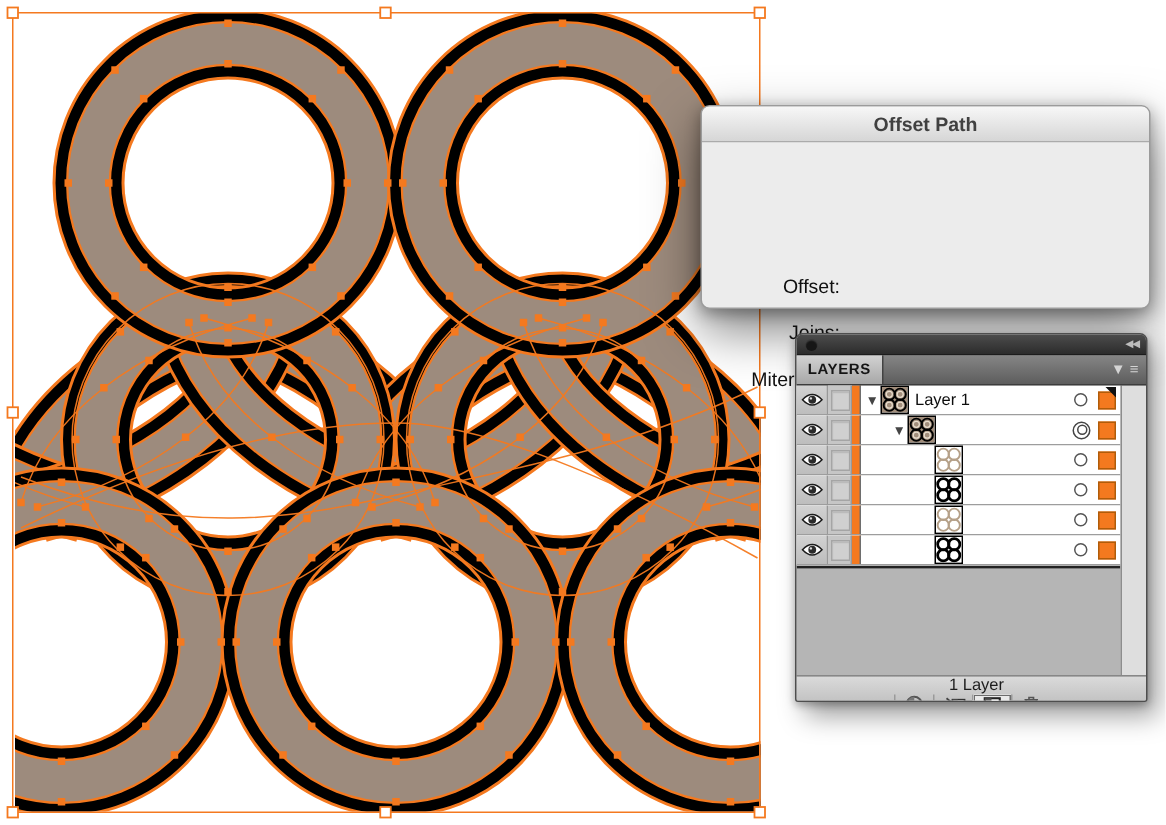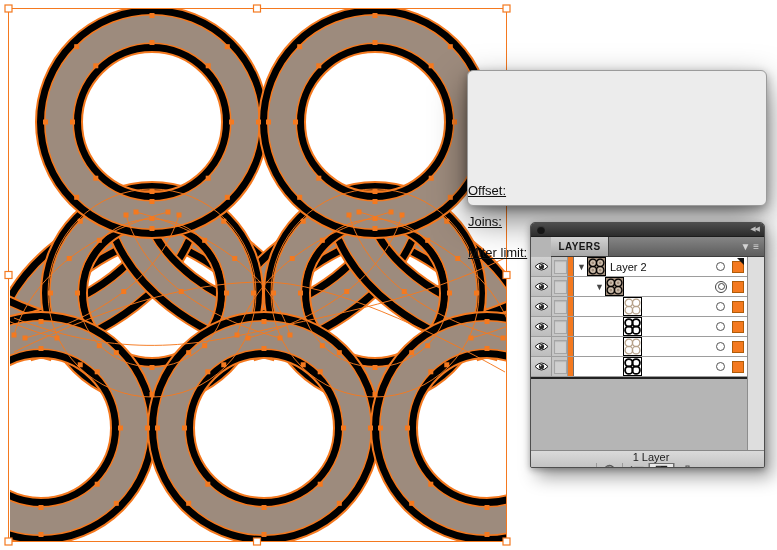--- a/index.html
+++ b/index.html
@@ -11,33 +11,33 @@
   #canvas-wrap { position:absolute; left:0; top:0; width:515px; height:550px; }
   #artwork-svg { display:block; }
 
   
   .dialog { position:absolute; left:467px; top:70px; width:300px; height:136px;
     background:#ececec; border:1px solid #9b9b9b; border-radius:6px;
     box-shadow:0 14px 34px rgba(0,0,0,.50), 0 3px 10px rgba(0,0,0,.32); }
   .dialog-titlebar { height:24px; border-radius:5px 5px 0 0;
     background:linear-gradient(#f7f7f7,#d6d6d6); border-bottom:1px solid #ababab;
     text-align:center; font-size:13px; font-weight:bold; color:#404040; line-height:23px; }
-  .dlg-label { position:absolute; width:92px; font-size:13px; color:#101010;text-decoration:underline; }
+  .dlg-label { position:absolute; width:92px; text-align:right; font-size:13px; color:#101010; }
 
   
   .panel { position:absolute; left:530px; top:222px; width:235px; height:246px;
     background:#b5b5b5; border:1px solid #4e4e4e; border-radius:5px 5px 2px 2px;
     box-shadow:7px 9px 18px rgba(0,0,0,.38), 0 2px 6px rgba(0,0,0,.3); overflow:hidden; }
   .panel-drag { height:14px; background:linear-gradient(#4c4c4c,#2c2c2c);
     border-bottom:1px solid #1c1c1c; position:relative; }
   .panel-dot { position:absolute; left:6px; top:3px; width:8px; height:8px; border-radius:50%;
     background:#161616; box-shadow:inset 0 1px 1px rgba(255,255,255,.18); }
   .panel-collapse { position:absolute; right:5px; top:2px; font-size:7px; color:#bdbdbd; letter-spacing:-1px; }
   .panel-tabs { height:20px; background:linear-gradient(#858585,#5d5d5d);
-    border-bottom:1px solid #3c3c3c; display:flex; position:relative;margin-left:20px; }
+    border-bottom:1px solid #3c3c3c; display:flex; position:relative; }
   .panel-tab { width:58px; background:linear-gradient(#d2d2d2,#a7a7a7); color:#151515;
     font-size:10px; font-weight:bold; letter-spacing:.4px; line-height:20px; text-align:center;
     border-right:1px solid #424242; }
   .panel-menu { position:absolute; right:5px; top:0; color:#d4d4d4; font-size:10px; line-height:20px; }
   .panel-mid { display:flex; height:193px; background:#b5b5b5; }
   .rows-col { width:216px; }
   .rows-list { border-bottom:2px solid #222; background:#fff; }
   .layer-row { display:flex; height:20px; border-bottom:1px solid #9d9d9d; background:#fff; }
   .cell-eye { width:21px; background:linear-gradient(#d2d2d2,#bdbdbd); border-right:1px solid #989898;
     display:flex; align-items:center; justify-content:center; }
@@ -297,20 +297,21 @@
         <rect x="503" y="5" width="7" height="7" fill="#fff" stroke="#F4791F" stroke-width="1.2"></rect>
         <rect x="5" y="271.5" width="7" height="7" fill="#fff" stroke="#F4791F" stroke-width="1.2"></rect>
         <rect x="503" y="271.5" width="7" height="7" fill="#fff" stroke="#F4791F" stroke-width="1.2"></rect>
         <rect x="5" y="538" width="7" height="7" fill="#fff" stroke="#F4791F" stroke-width="1.2"></rect>
         <rect x="253.5" y="538" width="7" height="7" fill="#fff" stroke="#F4791F" stroke-width="1.2"></rect>
         <rect x="503" y="538" width="7" height="7" fill="#fff" stroke="#F4791F" stroke-width="1.2"></rect>
       </svg>
   </div>
 
   <div class="dialog">
+    <div class="dialog-titlebar">Offset Path</div>
 
     <div class="dlg-label" style="left:0; top:112px;">Offset:</div>
 
     <div class="dlg-label" style="left:0; top:143px;">Joins:</div>
 
     <div class="dlg-label" style="left:0; top:174px;">Miter limit:</div>
 
   </div>
 
   <div class="panel">
@@ -341,21 +342,21 @@
       <rect x="0" y="0" width="18.5" height="18.5" fill="#a28e7c"></rect>
       <circle cx="5.3" cy="5.3" r="4.1" fill="none" stroke="#000000" stroke-width="1.4"></circle>
                     <circle cx="13.2" cy="5.3" r="4.1" fill="none" stroke="#000000" stroke-width="1.4"></circle>
                     <circle cx="5.3" cy="13.2" r="4.1" fill="none" stroke="#000000" stroke-width="1.4"></circle>
                     <circle cx="13.2" cy="13.2" r="4.1" fill="none" stroke="#000000" stroke-width="1.4"></circle>
       <circle cx="5.3" cy="5.3" r="2.2" fill="none" stroke="#e8ddcd" stroke-width="0.9"></circle>
                     <circle cx="13.2" cy="5.3" r="2.2" fill="none" stroke="#e8ddcd" stroke-width="0.9"></circle>
                     <circle cx="5.3" cy="13.2" r="2.2" fill="none" stroke="#e8ddcd" stroke-width="0.9"></circle>
                     <circle cx="13.2" cy="13.2" r="2.2" fill="none" stroke="#e8ddcd" stroke-width="0.9"></circle>
     </svg></span>
-                <span class="row-label">Layer 2</span>
+                <span class="row-label">Layer 1</span>
                 <span class="row-right">
                   <span class="target"></span>
                   <span class="sel-square">
                     <span class="sel-badge"></span>
                   </span>
                 </span>
               </span>
             </div>
             <div class="layer-row">
               <span class="cell-eye">

